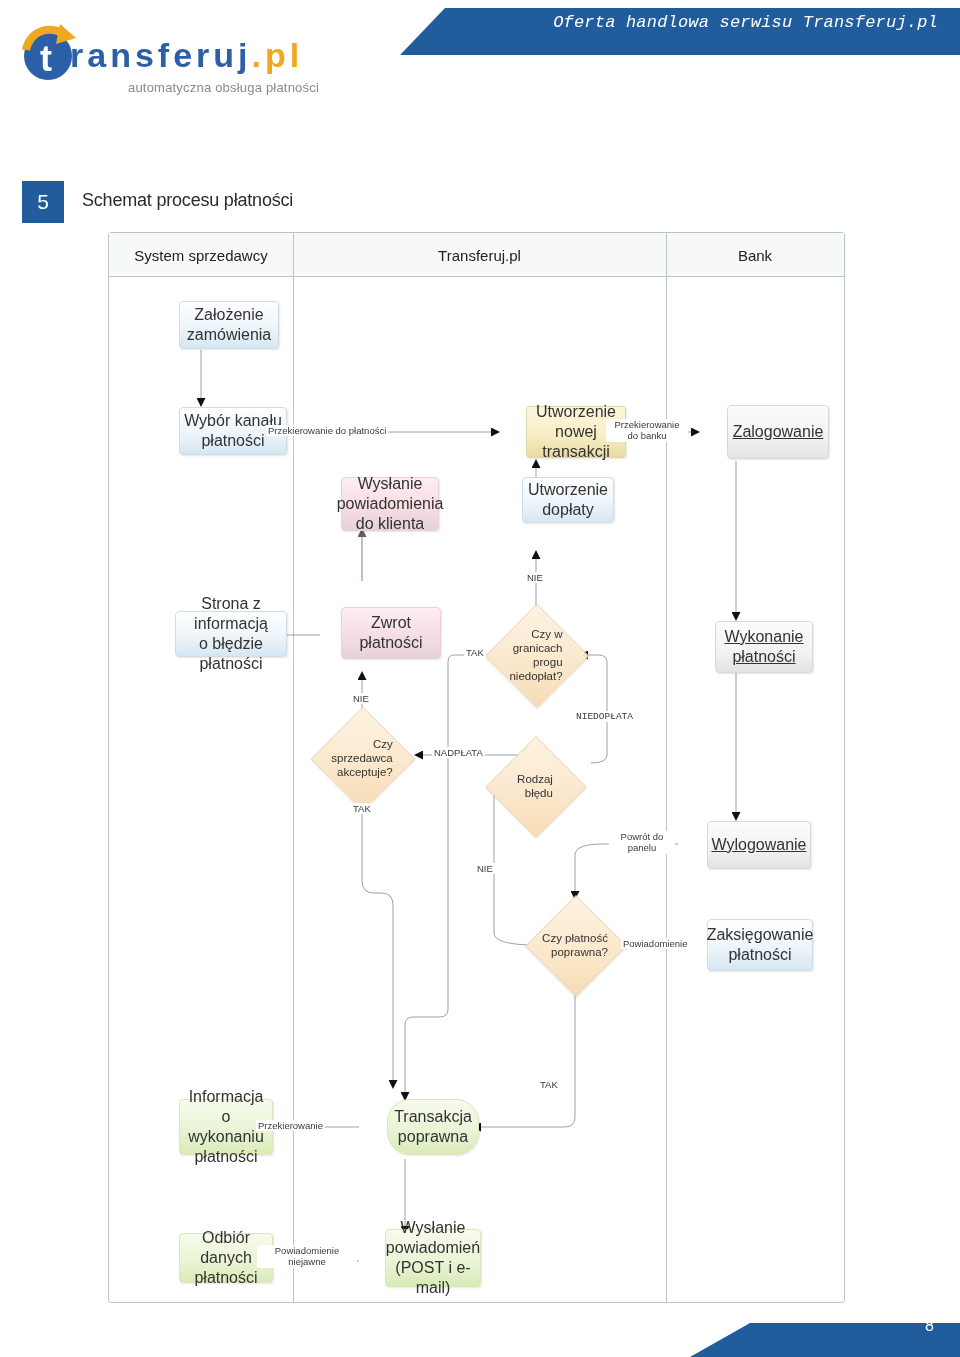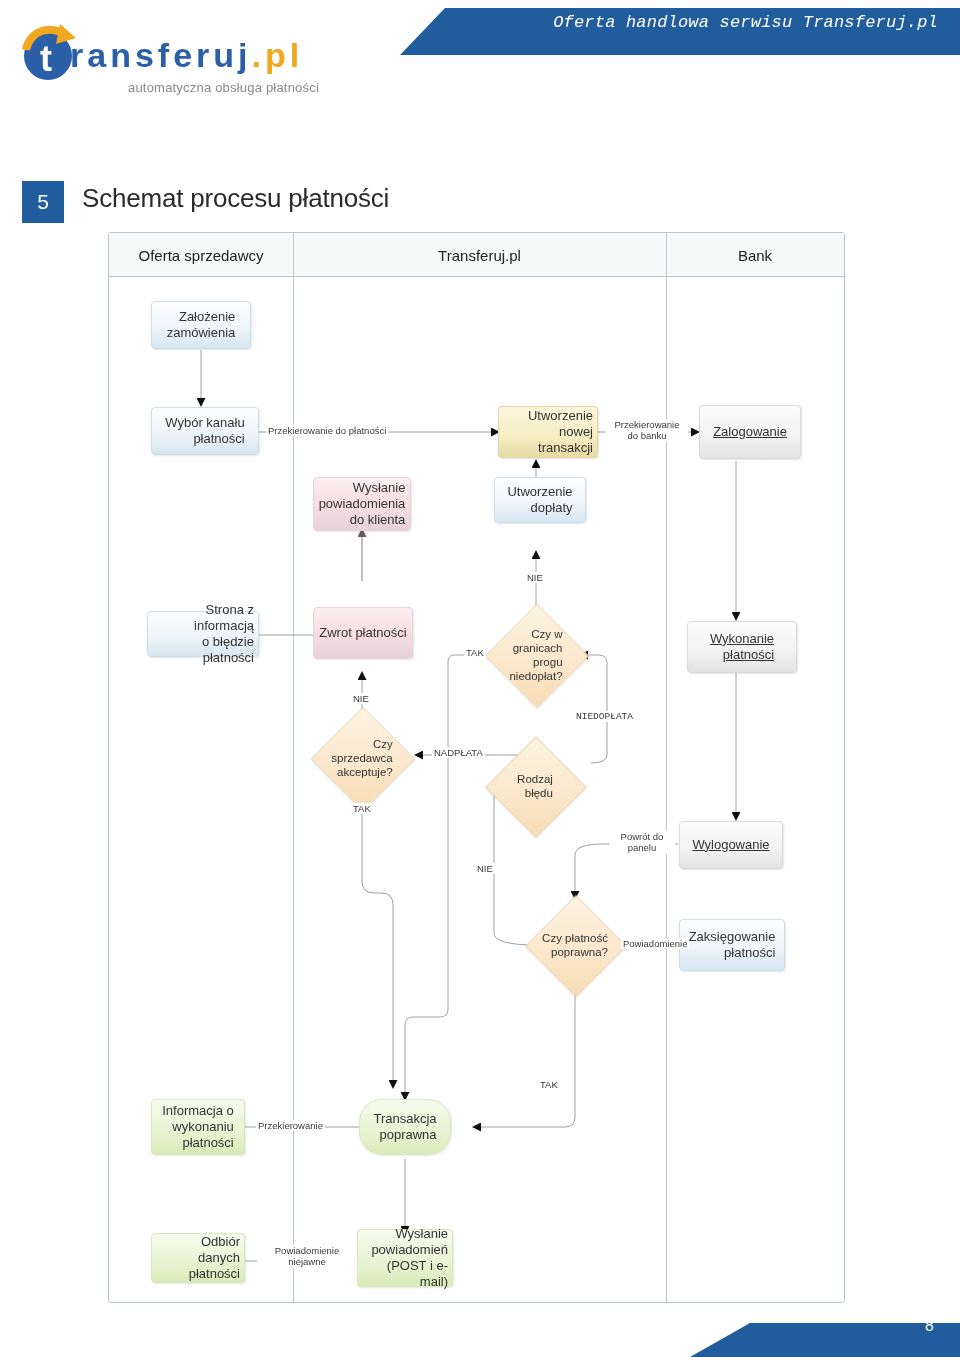--- a/index.html
+++ b/index.html
@@ -43,22 +43,22 @@
     position:absolute;left:110px;top:66px;
     font-size:13px;color:#8a8a8a;letter-spacing:0.2px;
   }
   
   .sec-num{
     position:absolute;left:22px;top:181px;width:42px;height:42px;
     background:#215d9c;color:#ffffff;
     font-size:21px;display:flex;align-items:center;justify-content:center;
   }
   .sec-title{
-    position:absolute;left:82px;top:183px;
-    font-size:26px;color:#2b2b2b;font-weight:normal;letter-spacing:-0.2px;
+    position:absolute;left:82px;top:190px;
+    font-size:18px;color:#2b2b2b;font-weight:normal;letter-spacing:-0.2px;
   }
   
   .lanes{
     position:absolute;left:108px;top:232px;width:737px;height:1071px;
     border:1px solid #b9c6cf;border-radius:3px;
     background:#ffffff;
     box-sizing:border-box;
   }
   .lane-head{
     position:absolute;left:0;top:0;width:100%;height:44px;
@@ -75,24 +75,25 @@
     position:absolute;top:0;width:1px;height:1069px;background:#b9c6cf;
   }
   
   .canvas{position:absolute;left:0;top:0;width:737px;height:1069px;}
   .canvas svg{position:absolute;left:0;top:0;}
 
   
   .node{
     position:absolute;box-sizing:border-box;
     display:flex;align-items:center;justify-content:center;
-    text-align:right;line-height:1.25;
-    font-size:13px;color:#333;
+    text-align:center;line-height:1.25;
+    font-size:16px;color:#333;
     border-radius:4px;
     padding:3px 4px;
+    margin-left:28px;
   }
   .n-blue{
     background:linear-gradient(180deg,#fdfefe 0%,#eef5fa 55%,#d6e7f2 100%);
     border:1px solid #cfdde6;
     box-shadow:1px 1px 2px rgba(0,0,0,.10);
   }
   .n-grey{
     background:linear-gradient(180deg,#fcfcfc 0%,#f2f2f2 60%,#e3e3e3 100%);
     border:1px solid #d9d9d9;
     box-shadow:1px 1px 2px rgba(0,0,0,.10);
@@ -166,21 +167,21 @@
   <div class="hdr-band"></div>
   <div class="hdr-band-text">Oferta handlowa serwisu Transferuj.pl</div>
 </div>
 
 <div class="sec-num">5</div>
 <div class="sec-title">Schemat procesu płatności</div>
 
 <div class="lanes">
 
   <div class="lane-head"></div>
-  <div class="lane-head-cell" style="left:0;width:184px;">Oferta sprzedawcy</div>
+  <div class="lane-head-cell" style="left:0;width:184px;">System sprzedawcy</div>
   <div class="lane-head-cell" style="left:184px;width:373px;">Transferuj.pl</div>
   <div class="lane-head-cell" style="left:557px;width:178px;">Bank</div>
 
   <div class="lane-vline" style="left:184px;"></div>
   <div class="lane-vline" style="left:557px;"></div>
 
   <div class="canvas">
   <svg width="737" height="1069" viewBox="0 0 737 1069">
     <defs>
       <marker id="ah" markerWidth="9" markerHeight="9" refX="7" refY="4.5" orient="auto">
@@ -248,21 +249,21 @@
   <div class="node n-grey" style="left:590px;top:172px;width:102px;height:54px;">Zalogowanie</div>
 
   <div class="node n-pink" style="left:204px;top:244px;width:98px;height:54px;">Wysłanie<br>powiadomienia<br>do klienta</div>
 
   <div class="node n-blue" style="left:385px;top:244px;width:92px;height:46px;">Utworzenie<br>dopłaty</div>
 
   <div class="node n-blue" style="left:38px;top:378px;width:112px;height:46px;">Strona z informacją<br>o błędzie płatności</div>
 
   <div class="node n-pink" style="left:204px;top:374px;width:100px;height:52px;">Zwrot płatności</div>
 
-  <div class="node n-grey" style="left:578px;top:388px;width:110px;height:52px;">Wykonanie<br>płatności</div>
+  <div class="node n-grey" style="left:578px;top:388px;width:98px;height:52px;">Wykonanie<br>płatności</div>
 
   <div class="node n-grey" style="left:570px;top:588px;width:104px;height:48px;">Wylogowanie</div>
 
   <div class="node n-blue" style="left:570px;top:686px;width:106px;height:52px;">Zaksięgowanie<br>płatności</div>
 
   <div class="node n-green" style="left:42px;top:866px;width:94px;height:56px;">Informacja o<br>wykonaniu<br>płatności</div>
 
   <div class="node n-green" style="left:250px;top:866px;width:92px;height:56px;border-radius:23px;">Transakcja<br>poprawna</div>
 
   <div class="node n-green" style="left:42px;top:1000px;width:94px;height:50px;">Odbiór danych<br>płatności</div>

